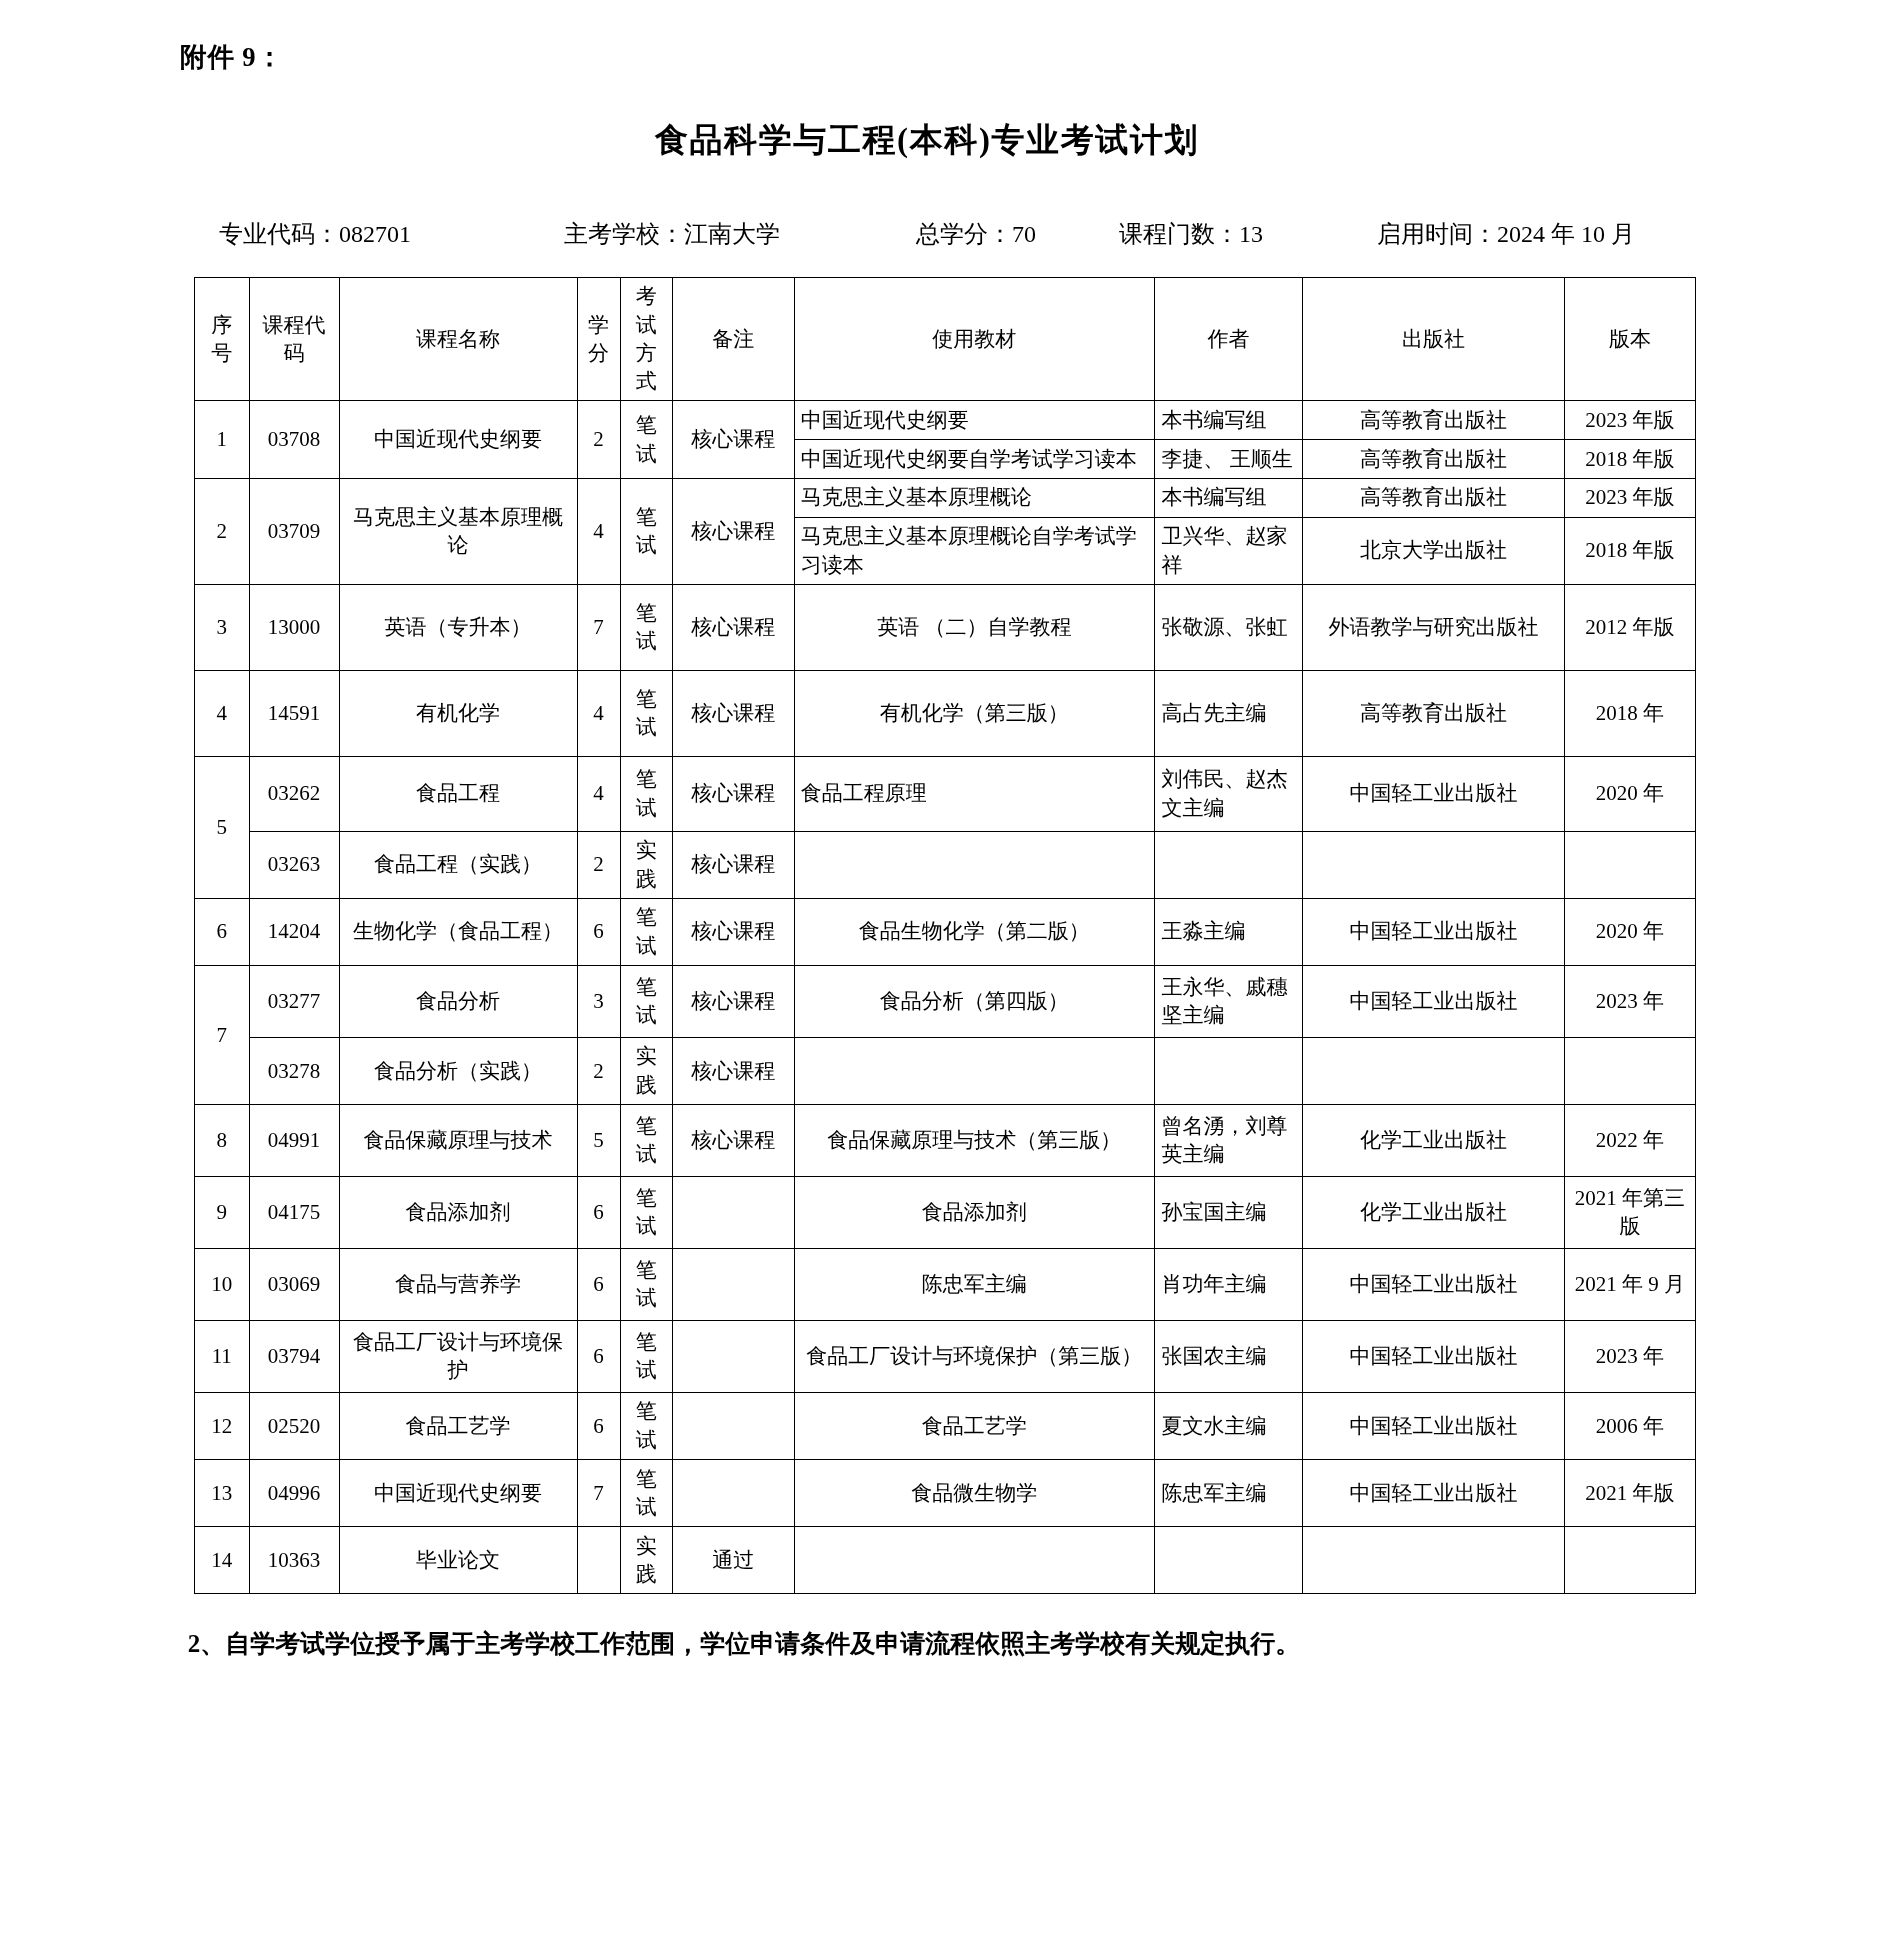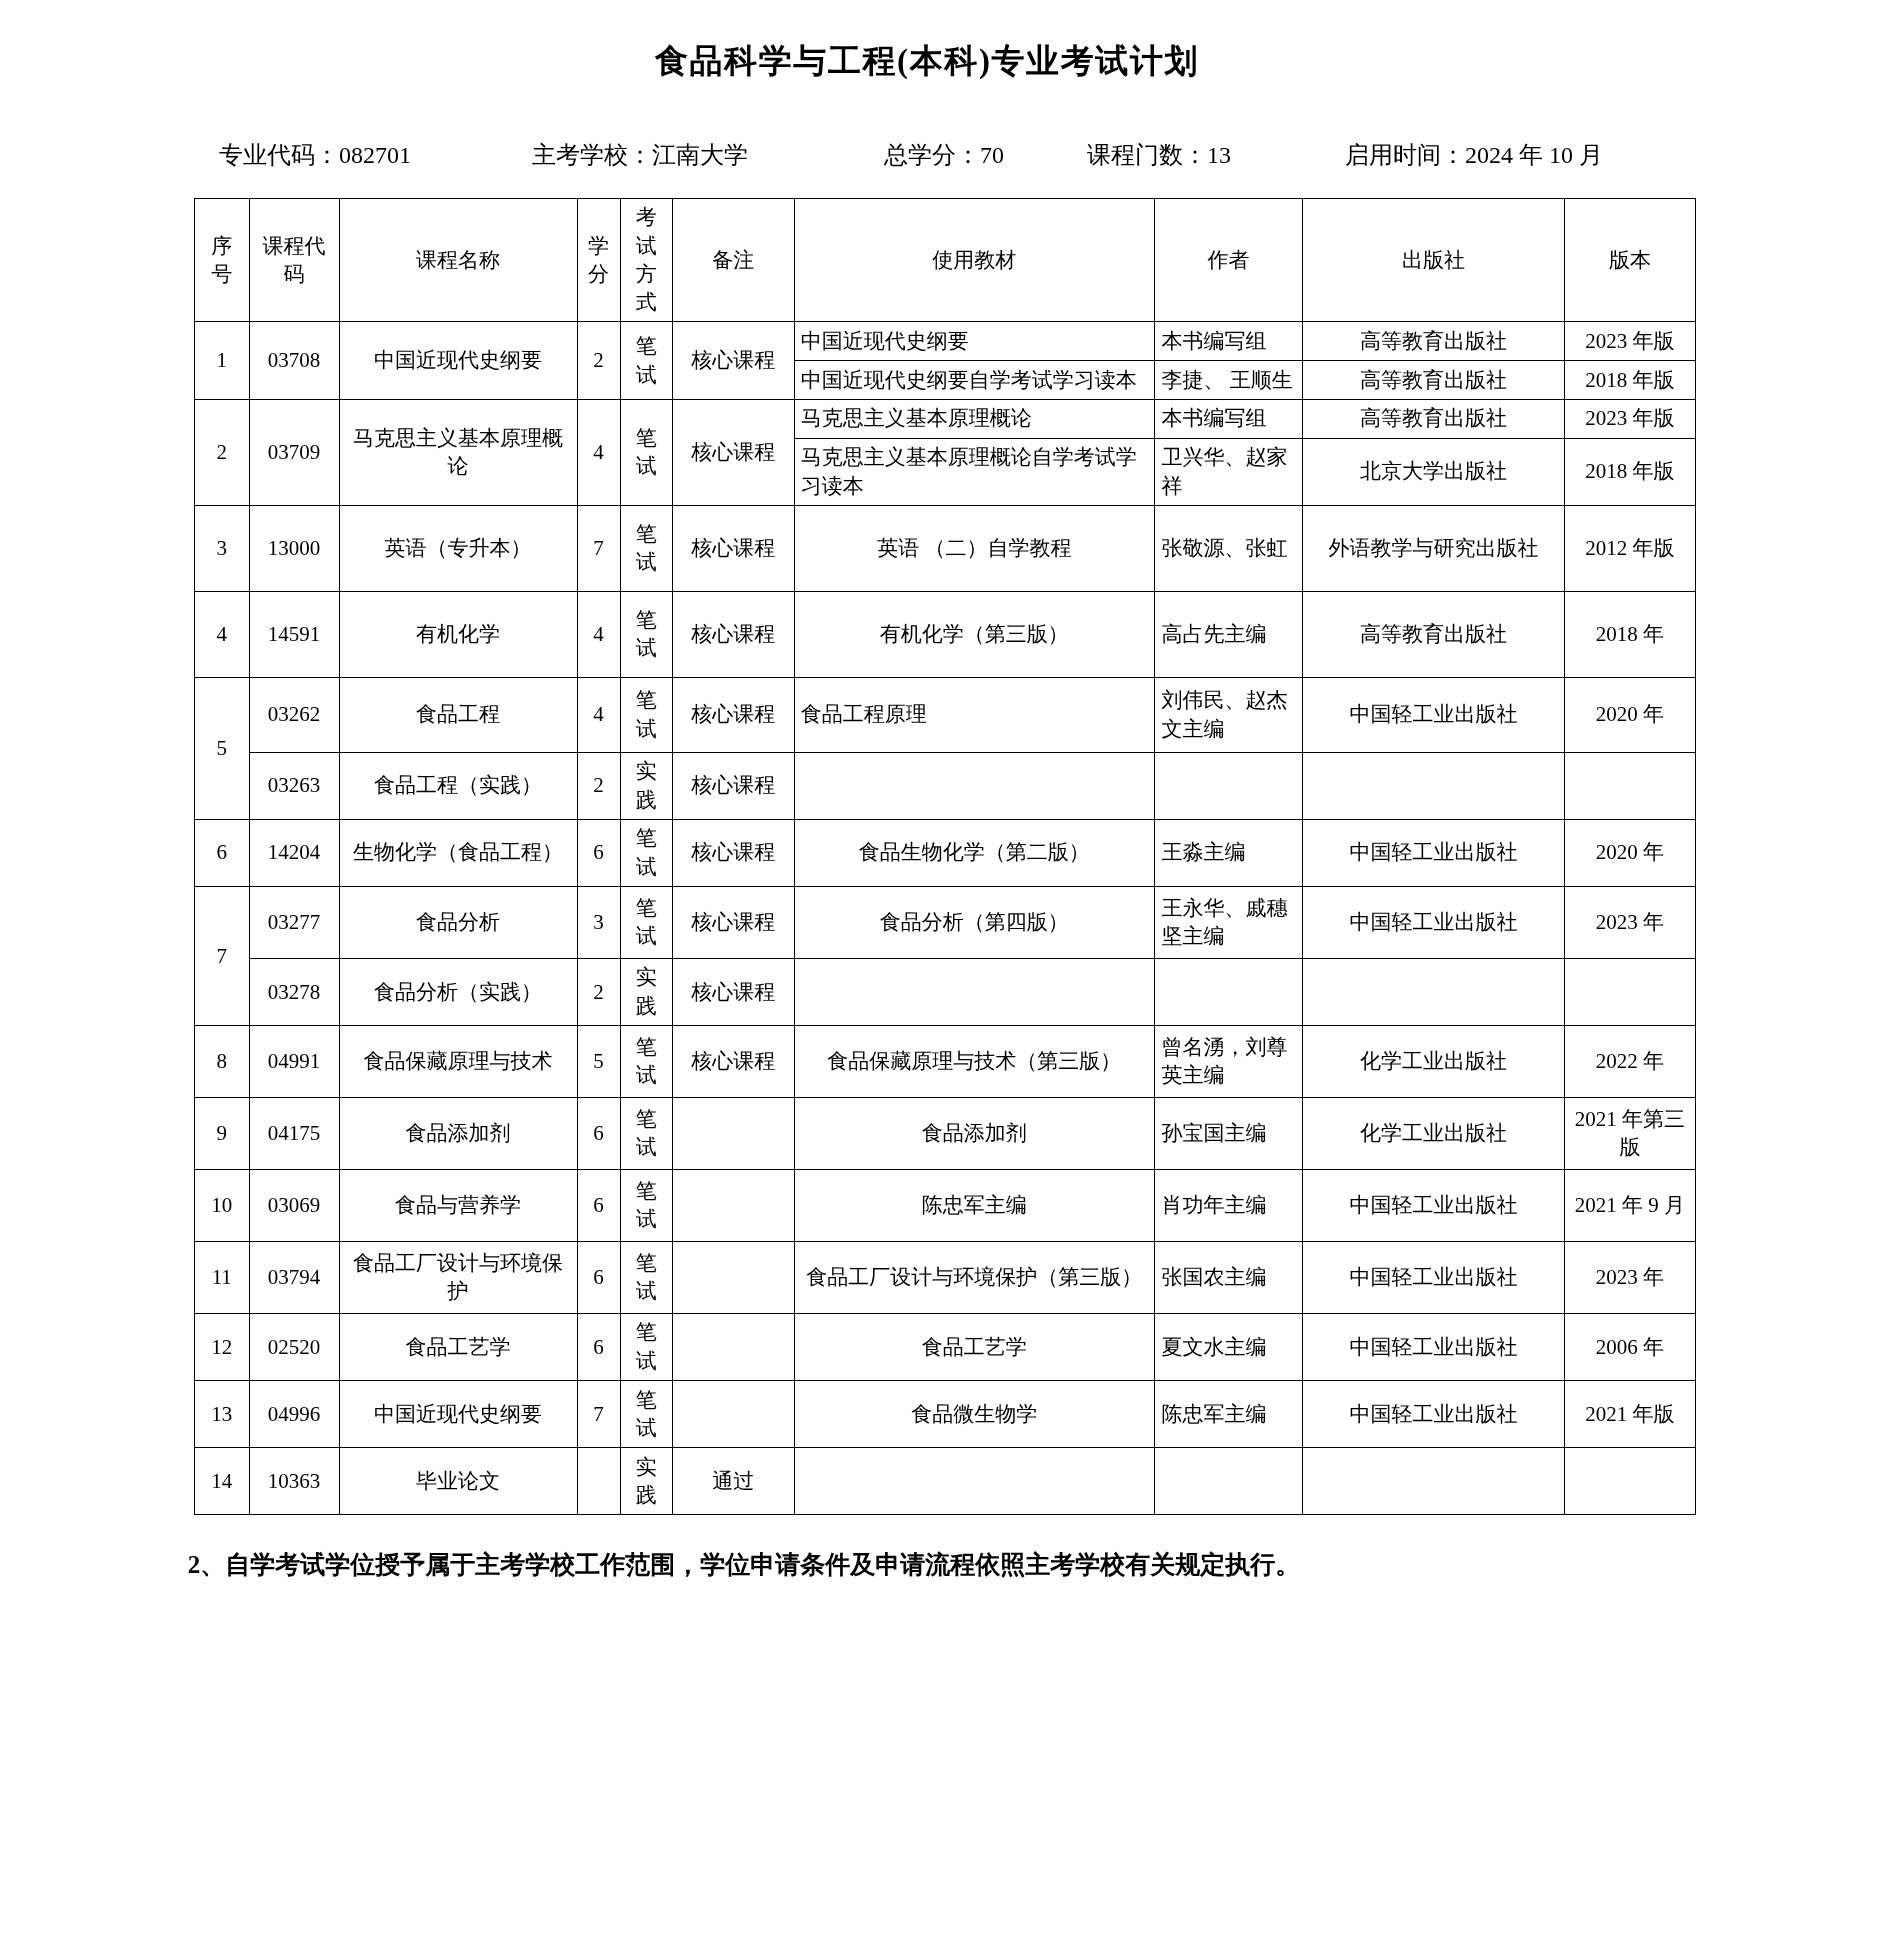--- a/index.html
+++ b/index.html
@@ -39,21 +39,21 @@
     display: flex;
     align-items: baseline;
     font-size: 24px;
     margin: 0 0 26.6px 0;
     padding-left: 39px;
   }
   .meta-item {
     white-space: nowrap;
   }
   .meta-item.m1 { width: 313px; }
-  .meta-item.m2 { width: 352px; }
+  .meta-item.m2 { width: 352px; margin-left: 32px; }
   .meta-item.m3 { width: 203px; }
   .meta-item.m4 { width: 258px; }
   .meta-item.m5 { }
 
   table.plan {
     border-collapse: collapse;
     table-layout: fixed;
     width: 1502px;
     margin: 0 0 0 14px;
   }
@@ -108,20 +108,21 @@
   }
   .note-indent {
     text-indent: 0;
   }
 </style>
 </head>
 <body>
 
 <div class="page">
 
+  <div class="attachment-label">附件 9：</div>
 
   <div class="doc-title">食品科学与工程(本科)专业考试计划</div>
 
   <div class="meta-row">
     <span class="meta-item m1">专业代码：082701</span>
     <span class="meta-item m2">主考学校：江南大学</span>
     <span class="meta-item m3">总学分：70</span>
     <span class="meta-item m4">课程门数：13</span>
     <span class="meta-item m5">启用时间：2024 年 10 月</span>
   </div>

